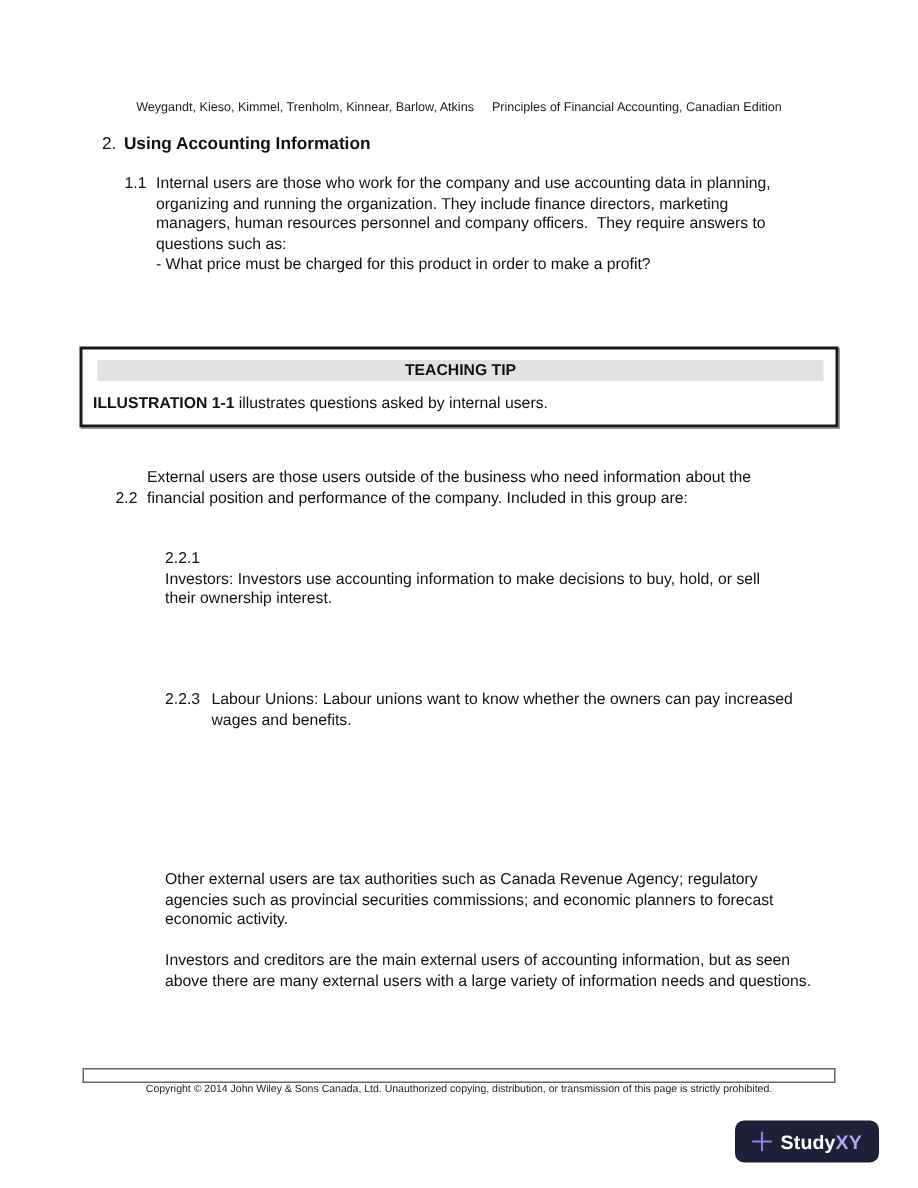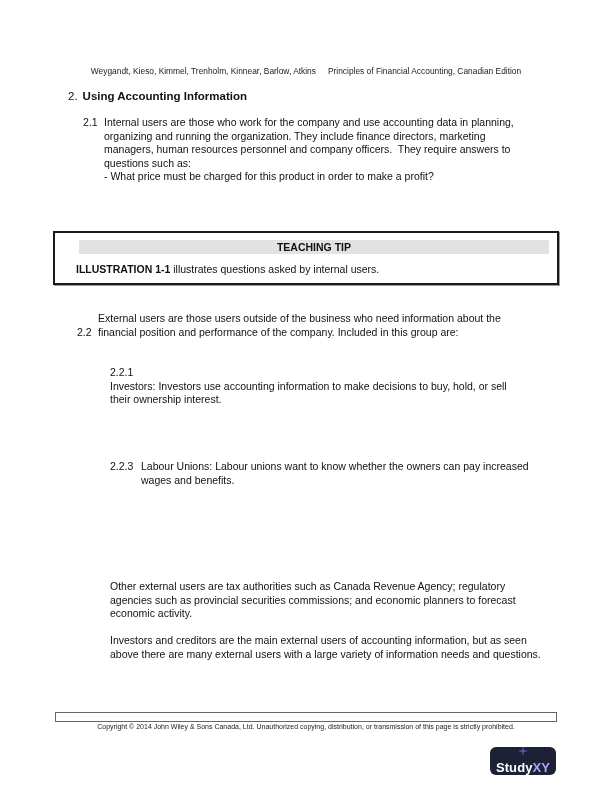--- a/index.html
+++ b/index.html
@@ -34,21 +34,20 @@
   .hang .num{flex:none;}
 
   .sec-2-1{position:absolute;top:116px;left:83px;}
   .sec-2-1 .num{width:21px;}
   .sec-2-1 .bodycol{width:432px;}
 
   .tip-box{
     position:absolute;top:231px;left:53px;width:506px;height:54px;
     border:2px solid #1a1a1a;background:#ffffff;
     box-shadow:1px 1px 0 #999;
-    padding-left:14px;
   }
   .tip-bar{
     margin:7px 8px 0 10px;height:14px;background:var(--tip-bar-bg);
     text-align:center;font-size:10.5px;font-weight:700;line-height:14px;color:#111;
   }
   .tip-line{margin:9px 8px 0 7px;font-size:10.5px;line-height:13.5px;color:#111;}
   .tip-line .lead{font-weight:700;}
 
   .sec-2-2{position:absolute;top:312px;left:77px;align-items:flex-end;}
   .sec-2-2 .num{width:21px;}
@@ -71,44 +70,44 @@
     position:absolute;top:712px;left:55px;width:502px;height:10px;
     border:1px solid #666;background:#ffffff;
   }
   .copyright{
     position:absolute;top:723px;left:0;right:0;
     text-align:center;font-size:7px;color:#222;
   }
 
   
   .badge{
-    position:absolute;top:747px;left:490px;width:66px;height:28px;
+    position:absolute;top:747px;left:490px;width:96px;height:28px;
     background:var(--badge-bg);border-radius:6px;
-    display:flex;align-items:center;justify-content:center;gap:5px;flex-direction:column;
+    display:flex;align-items:center;justify-content:center;gap:5px;
   }
   .badge .plus{width:14px;height:14px;display:block;}
   .badge .brand{font-size:13px;font-weight:700;letter-spacing:0.1px;}
   .badge .brand .study{color:var(--study);}
   .badge .brand .xy{color:var(--xy);}
 </style>
 </head>
 <body>
 
 <div id="page">
 
   <div class="doc-header">
     <span class="authors txt">Weygandt, Kieso, Kimmel, Trenholm, Kinnear, Barlow, Atkins</span><span class="book txt">Principles of Financial Accounting, Canadian Edition</span>
   </div>
 
   <div class="doc-heading">
     <span class="h-num">2.</span><span class="h-title">Using Accounting Information</span>
   </div>
 
   <div class="sec-2-1 body-text hang">
-    <span class="num">2.1</span>
+    <span class="num">1.1</span>
     <span class="bodycol">
       <span class="txt">Internal users are those who work for the company and use accounting data in planning, organizing and running the organization. They include finance directors, marketing managers, human resources personnel and company officers.  They require answers to questions such as:</span>
       <span class="txt" style="display:block">- What price must be charged for this product in order to make a profit?</span>
     </span>
   </div>
 
   <div class="tip-box">
     <div class="tip-bar">
       <span>TEACHING TIP</span>
     </div>

